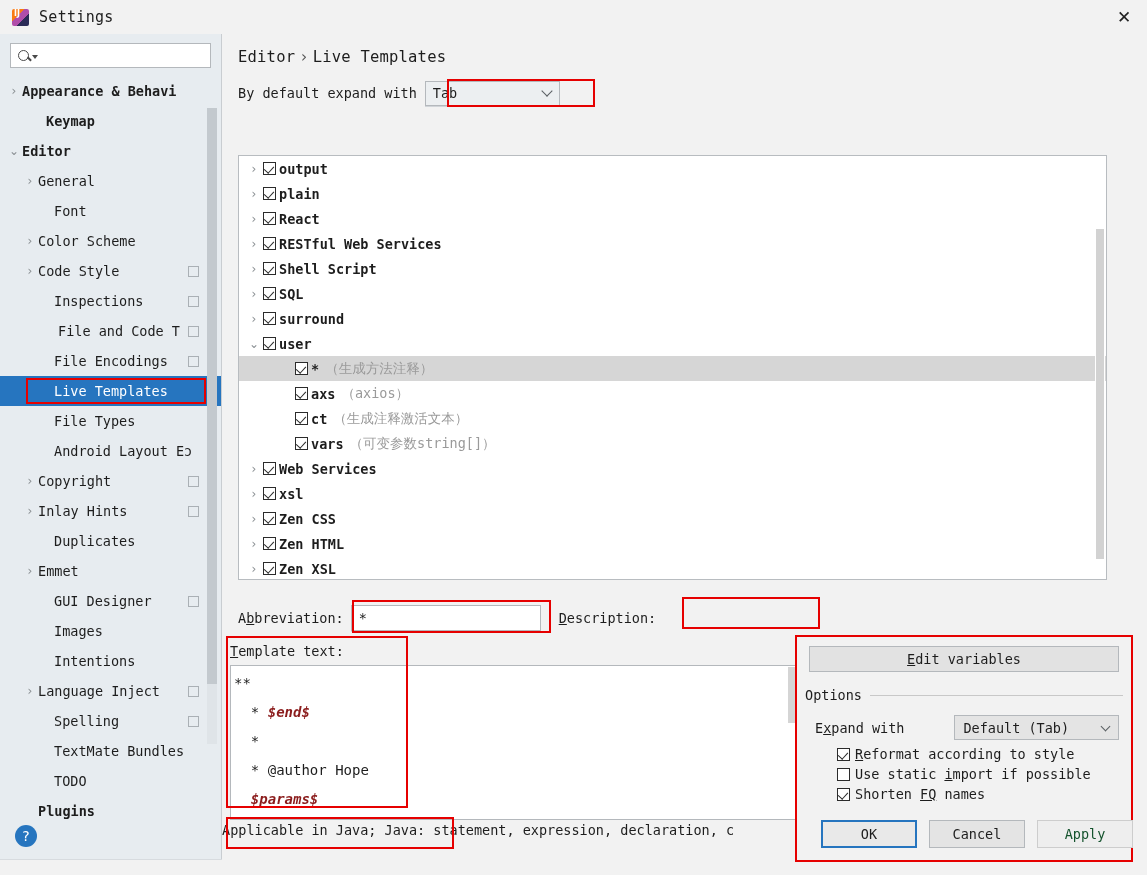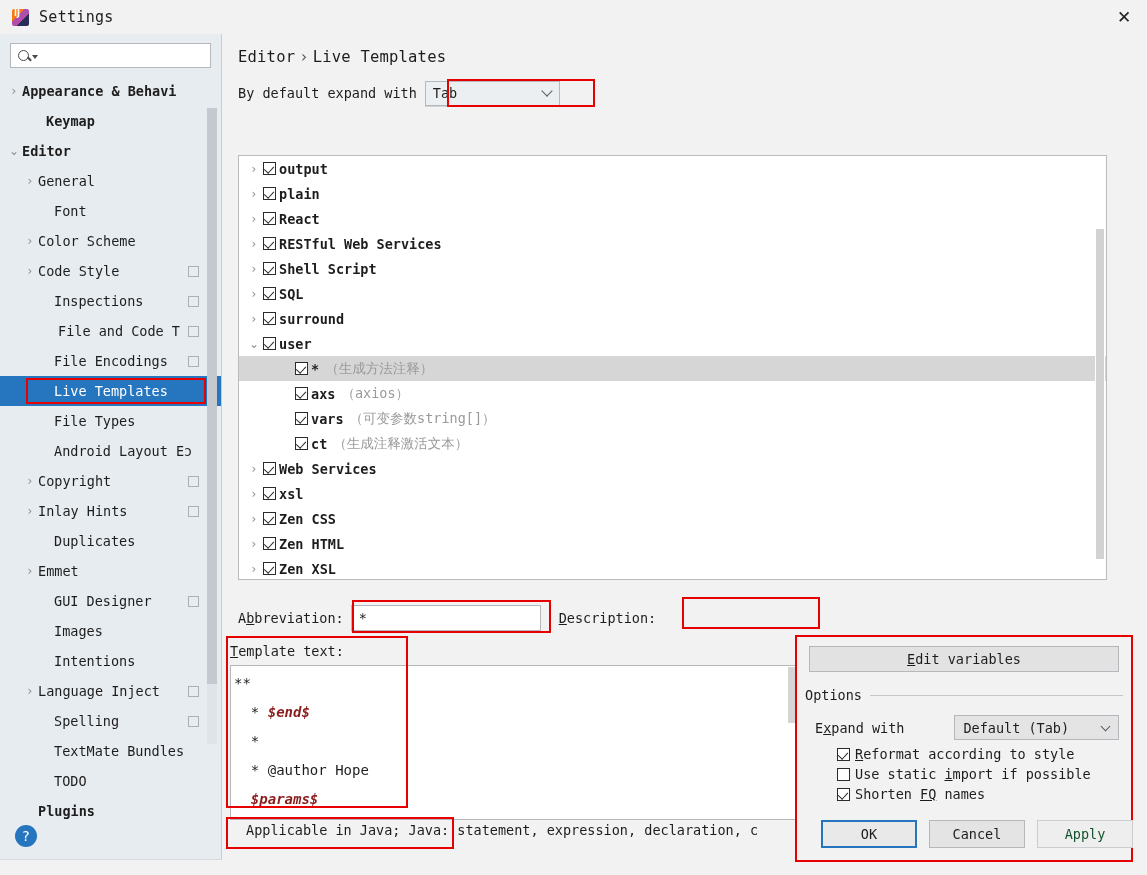--- a/index.html
+++ b/index.html
@@ -232,21 +232,21 @@
   .mini-combo .chev {
     position: absolute; right: 9px; top: 7px; width: 7px; height: 7px;
     border-right: 1.5px solid #5a5f63; border-bottom: 1.5px solid #5a5f63; transform: rotate(45deg);
   }
   .opt-cb-row { display: flex; align-items: center; margin-left: 40px; margin-top: 4px; }
   .opt-cb-row .cb { margin-right: 5px; }
   .opt-cb-row .txt { font-size: 13.5px; }
 
   
   .status-line {
-    position: absolute; left: 24px; top: 788px; font-size: 13.5px; white-space: nowrap;
+    position: absolute; left: 0; top: 788px; font-size: 13.5px; white-space: nowrap;
     width: 560px; overflow: hidden;
   }
   .hl-status {
     position: absolute; left: 4px; top: 783px; width: 228px; height: 32px;
     border: 2px solid #e60000; pointer-events: none;
   }
 
   
   .btn-row {
     position: absolute; right: 14px; bottom: 12px; display: flex; gap: 12px; align-items: center;
@@ -465,28 +465,28 @@
           </div>
           <div class="t-row">
             <span class="t-indent"></span>
             <span class="cb checked"></span>
             <span class="t-name">axs</span>
             <span class="t-desc">（axios）</span>
           </div>
           <div class="t-row">
             <span class="t-indent"></span>
             <span class="cb checked"></span>
+            <span class="t-name">ct</span>
+            <span class="t-desc">（生成注释激活文本）</span>
+          </div>
+          <div class="t-row">
+            <span class="t-indent"></span>
+            <span class="cb checked"></span>
             <span class="t-name">vars</span>
             <span class="t-desc">（可变参数string[]）</span>
-          </div>
-          <div class="t-row">
-            <span class="t-indent"></span>
-            <span class="cb checked"></span>
-            <span class="t-name">ct</span>
-            <span class="t-desc">（生成注释激活文本）</span>
           </div>
           <div class="t-row">
             <span class="t-arrow">›</span>
             <span class="cb checked"></span>
             <span class="t-name">Web Services</span>
           </div>
           <div class="t-row">
             <span class="t-arrow">›</span>
             <span class="cb checked"></span>
             <span class="t-name">xsl</span>

